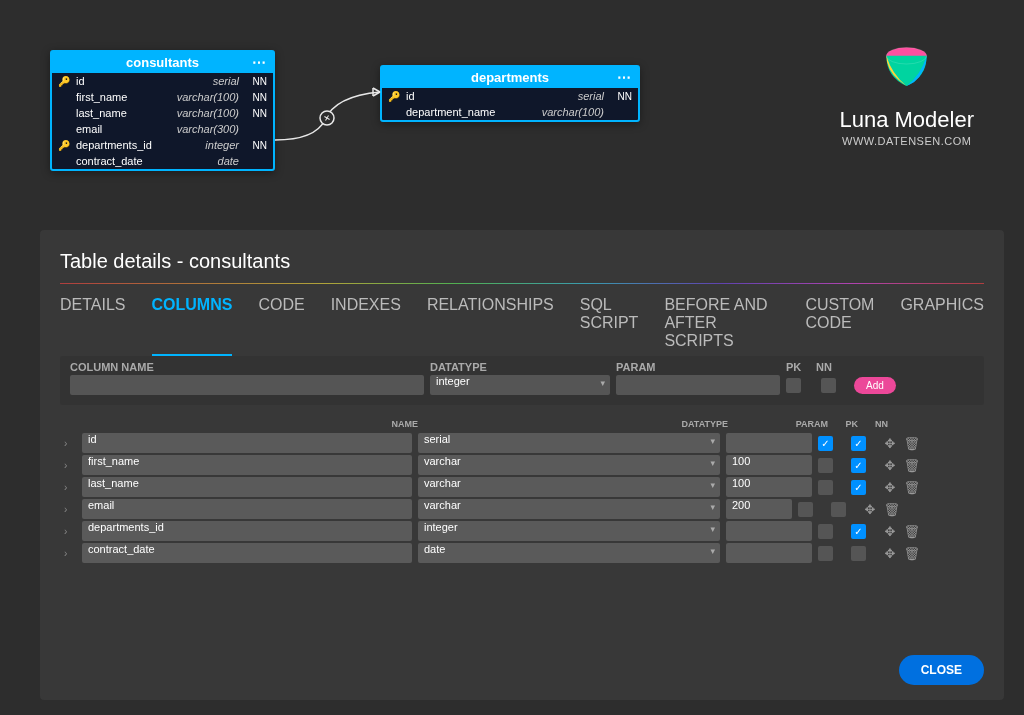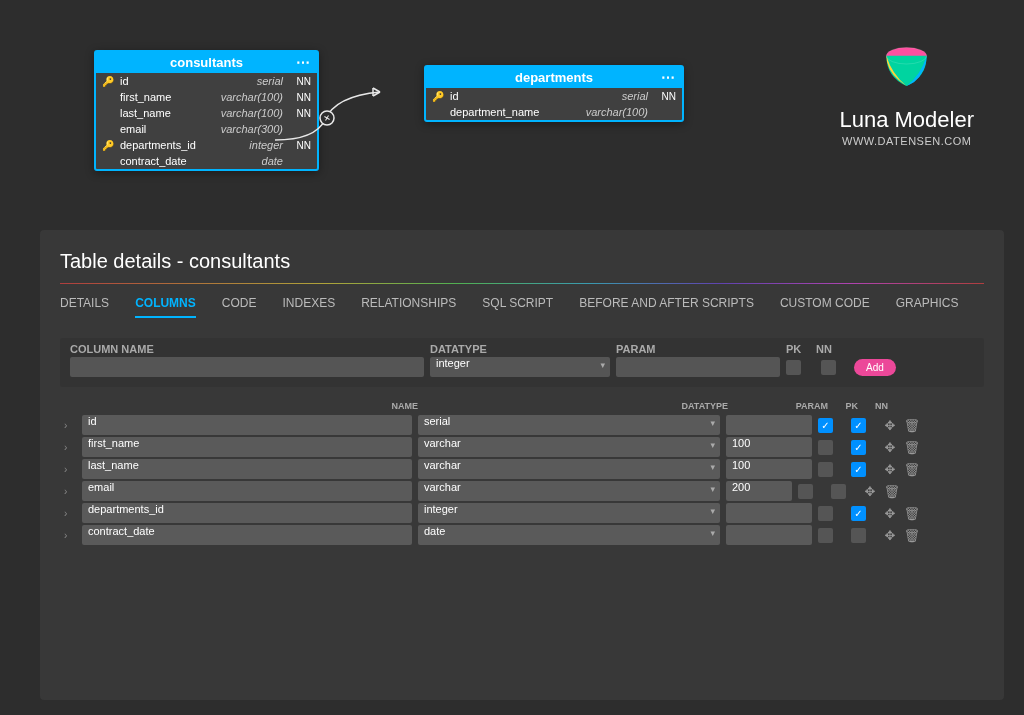--- a/index.html
+++ b/index.html
@@ -10,25 +10,24 @@
   font-size: 12px;
   width: 1024px;
   height: 715px;
   overflow: hidden;
   position: relative;
 }
 
 
 .entity {
   position: absolute;
-  background: #404040;
+  background: #0f172a;
   border: 2px solid #00b4ff;
   border-radius: 3px;
   box-shadow: 0 2px 8px rgba(0,0,0,0.4);
-  margin-left: 44px;
 }
 .entity-header {
   background: #00b4ff;
   color: #fff;
   font-weight: 600;
   text-align: center;
   padding: 3px 8px;
   position: relative;
   font-size: 13px;
 }
@@ -118,23 +117,22 @@
 }
 .rainbow {
   height: 1px;
   margin: 10px 0 12px;
   background: linear-gradient(90deg, #ff4242, #ff9b3b, #ffea3b, #62ff62, #3bdcff, #7a4aff, #ff4aff, #ff4242);
   opacity: 0.6;
 }
 .tabs {
   display: flex;
   gap: 26px;
-  font-size: 12px;
+  font-size: 16px;
   color: #bbb;
-  margin-bottom: 20px;
 }
 .tab { padding-bottom: 6px; cursor: pointer; }
 .tab.active {
   color: #00b4ff;
   border-bottom: 2px solid #00b4ff;
   font-weight: 600;
 }
 
 
 .newcol-row {
@@ -465,13 +463,16 @@
           <div class="chk"></div>
           <div style="width: 6px;"></div>
           <div class="chk"></div>
           <div style="width: 4px;"></div>
           <span class="icon-btn">✥</span>
           <span class="icon-btn">🗑</span>
         </div>
       </div>
   </div>
 
+  <div class="panel-footer">
+    <button class="btn-close">CLOSE</button>
+  </div>
 </div>
 
 </body></html>

